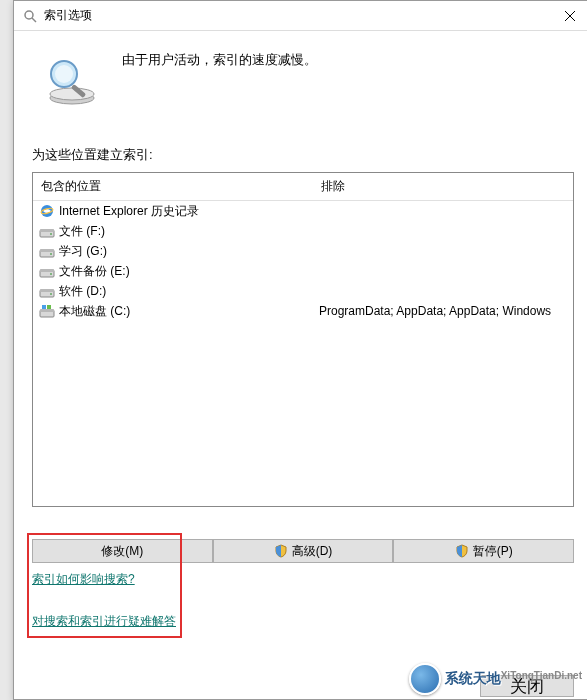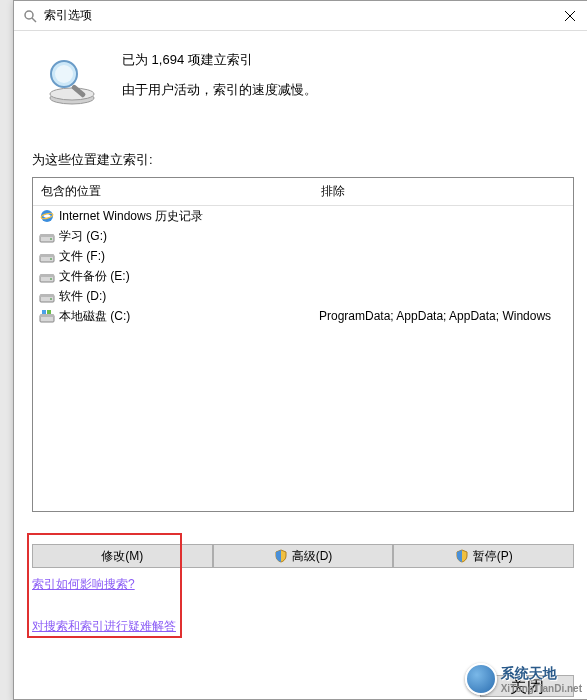--- a/index.html
+++ b/index.html
@@ -145,21 +145,21 @@
       justify-content: center;
       gap: 4px;
       font-size: 12px;
       cursor: pointer;
     }
     .shield-icon {
       width: 14px;
       height: 14px;
     }
     .link {
-      color: #8b5cf6;
+      color: #0f766e;
       text-decoration: underline;
       cursor: pointer;
       font-size: 12px;
       display: inline-block;
     }
     .link-row1 { margin-top: 8px; }
     .link-row2 { margin-top: 25px; }
     .bottom-row {
       position: absolute;
       right: 18px;
@@ -189,21 +189,20 @@
       width: 32px;
       height: 32px;
       border-radius: 50%;
       background: radial-gradient(circle at 35% 35%, #7ab8e8, #2a6db0);
       border: 2px solid #fff;
       box-shadow: 0 1px 3px rgba(0,0,0,0.4);
       position: relative;
     }
     .wm-text {
       display: flex;
-      flex-direction: column;
       font-weight: bold;
     }
     .wm-main {
       font-size: 14px;
       color: #2a5a8a;
       text-shadow: 1px 1px 0 #fff;
     }
     .wm-sub {
       font-size: 10px;
       color: #888;
@@ -230,63 +229,62 @@
   <div class="content">
     <div class="header-row">
       <svg class="big-icon" viewBox="0 0 60 50">
         <ellipse cx="30" cy="42" rx="22" ry="6" fill="#d0d0d0" stroke="#999"></ellipse>
         <ellipse cx="30" cy="38" rx="22" ry="6" fill="#e8e8e8" stroke="#999"></ellipse>
         <circle cx="22" cy="18" r="13" fill="#cde8f8" stroke="#6a9cc8" stroke-width="2"></circle>
         <circle cx="22" cy="18" r="9" fill="#ffffff" opacity="0.6"></circle>
         <rect x="32" y="28" width="16" height="5" rx="2" fill="#888" transform="rotate(40 32 28)"></rect>
       </svg>
       <div class="header-text">
-        <div class="status-line">已为 1,694 项建立索引</div>
         <div class="status-line">由于用户活动，索引的速度减慢。</div>
       </div>
     </div>
 
     <div class="section-label">为这些位置建立索引:</div>
 
     <div class="listview">
       <div class="listview-header">
         <div class="col-left">包含的位置</div>
         <div class="col-right">排除</div>
       </div>
       <div class="listview-body" id="listview-body">
           <div class="list-row">
             <div class="cell-left">
               <svg class="item-icon" viewBox="0 0 16 16">
                 <circle cx="8" cy="8" r="6" fill="#3b8ede"></circle>
                 <path d="M4 8 Q8 4 12 8 Q8 12 4 8" fill="#fff"></path>
                 <ellipse cx="8" cy="8" rx="6" ry="2.2" fill="none" stroke="#f8c040" stroke-width="1.2" transform="rotate(-15 8 8)"></ellipse>
               </svg>
-              <span>Internet Windows 历史记录</span>
+              <span>Internet Explorer 历史记录</span>
             </div>
             <div class="cell-right"></div>
           </div>
           <div class="list-row">
             <div class="cell-left">
               <svg class="item-icon" viewBox="0 0 16 16">
                 <rect x="1" y="7" width="14" height="7" rx="1" fill="#d8d8d8" stroke="#888"></rect>
                 <rect x="1" y="6" width="14" height="3" rx="1" fill="#b8b8b8"></rect>
                 <circle cx="12" cy="11" r="1" fill="#6a6"></circle>
               </svg>
+              <span>文件 (F:)</span>
+            </div>
+            <div class="cell-right"></div>
+          </div>
+          <div class="list-row">
+            <div class="cell-left">
+              <svg class="item-icon" viewBox="0 0 16 16">
+                <rect x="1" y="7" width="14" height="7" rx="1" fill="#d8d8d8" stroke="#888"></rect>
+                <rect x="1" y="6" width="14" height="3" rx="1" fill="#b8b8b8"></rect>
+                <circle cx="12" cy="11" r="1" fill="#6a6"></circle>
+              </svg>
               <span>学习 (G:)</span>
-            </div>
-            <div class="cell-right"></div>
-          </div>
-          <div class="list-row">
-            <div class="cell-left">
-              <svg class="item-icon" viewBox="0 0 16 16">
-                <rect x="1" y="7" width="14" height="7" rx="1" fill="#d8d8d8" stroke="#888"></rect>
-                <rect x="1" y="6" width="14" height="3" rx="1" fill="#b8b8b8"></rect>
-                <circle cx="12" cy="11" r="1" fill="#6a6"></circle>
-              </svg>
-              <span>文件 (F:)</span>
             </div>
             <div class="cell-right"></div>
           </div>
           <div class="list-row">
             <div class="cell-left">
               <svg class="item-icon" viewBox="0 0 16 16">
                 <rect x="1" y="7" width="14" height="7" rx="1" fill="#d8d8d8" stroke="#888"></rect>
                 <rect x="1" y="6" width="14" height="3" rx="1" fill="#b8b8b8"></rect>
                 <circle cx="12" cy="11" r="1" fill="#6a6"></circle>
               </svg>

